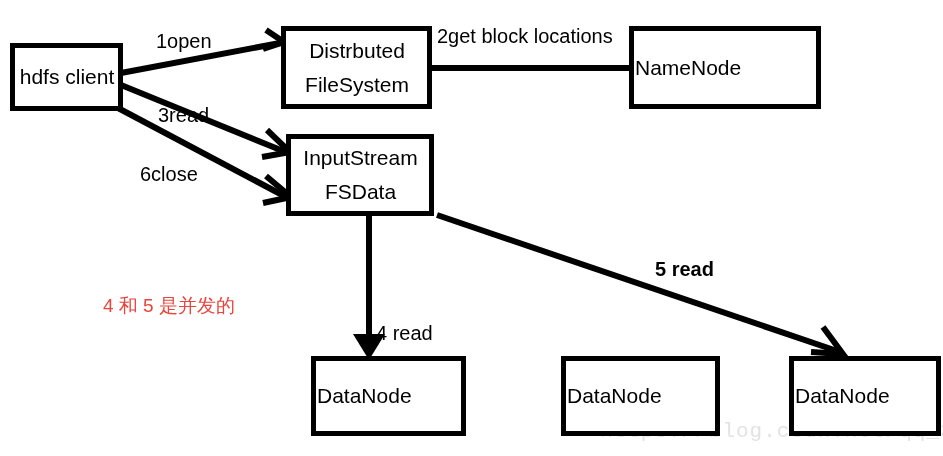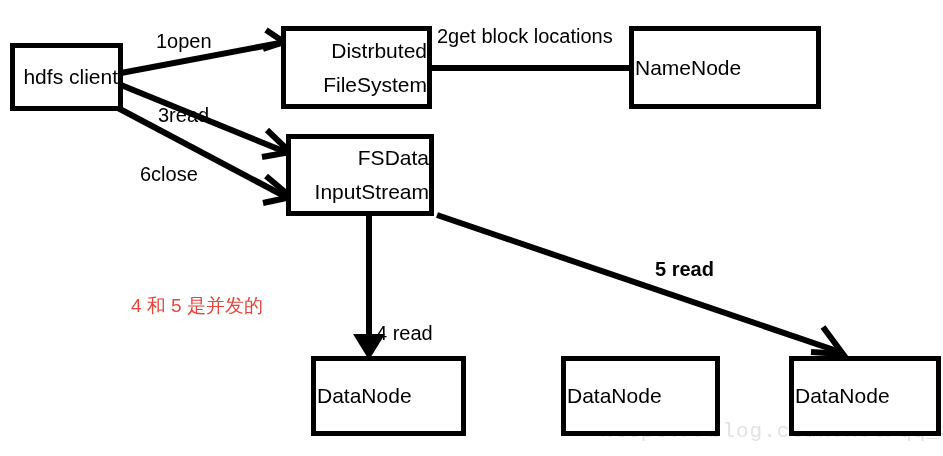--- a/index.html
+++ b/index.html
@@ -25,21 +25,21 @@
     height: 456px;
   }
   .node-box {
     position: absolute;
     box-sizing: border-box;
     border: 5px solid #000000;
     background: #ffffff;
     display: flex;
     flex-direction: column;
     justify-content: center;
-    align-items: flex-end;
+    align-items: center;
     padding-left: 1px;
     z-index: 3;
   }
   .node-box.centered {
     align-items: flex-start;
     padding-left: 1px;
   }
   .node-line {
     font-size: 21px;
     line-height: 34px;
@@ -114,22 +114,22 @@
   <div class="node-box" style="left:281px; top:26px; width:151px; height:83px;">
     <span class="node-line">Distrbuted</span>
     <span class="node-line">FileSystem</span>
   </div>
 
   <div class="node-box centered" style="left:629px; top:26px; width:192px; height:83px;">
     <span class="node-line">NameNode</span>
   </div>
 
   <div class="node-box" style="left:286px; top:134px; width:148px; height:82px;">
+    <span class="node-line">InputStream</span>
     <span class="node-line">FSData</span>
-    <span class="node-line">InputStream</span>
   </div>
 
   <div class="node-box centered" style="left:311px; top:356px; width:155px; height:80px;">
     <span class="node-line">DataNode</span>
   </div>
 
   <div class="node-box centered" style="left:561px; top:356px; width:159px; height:80px;">
     <span class="node-line">DataNode</span>
   </div>
 
@@ -142,17 +142,17 @@
   <div class="edge-label" style="left:437px; top:25px;">2get block locations</div>
 
   <div class="edge-label" style="left:158px; top:84px;margin-top:20px;">3read</div>
 
   <div class="edge-label" style="left:140px; top:155px;margin-top:8px;">6close</div>
 
   <div class="edge-label" style="left:376px; top:278px;margin-top:44px;">4 read</div>
 
   <div class="edge-label" style="left:655px; top:258px;font-weight:bold;">5 read</div>
 
-  <div class="note-red" style="left:131px; top:293px;text-align:center;">4 和 5 是并发的</div>
+  <div class="note-red" style="left:103px; top:293px;text-align:center;">4 和 5 是并发的</div>
 
   <div class="watermark" style="left:600px; top:420px;">https://blog.csdn.net/qq_31408331</div>
 
 </div>
 
 </body></html>

